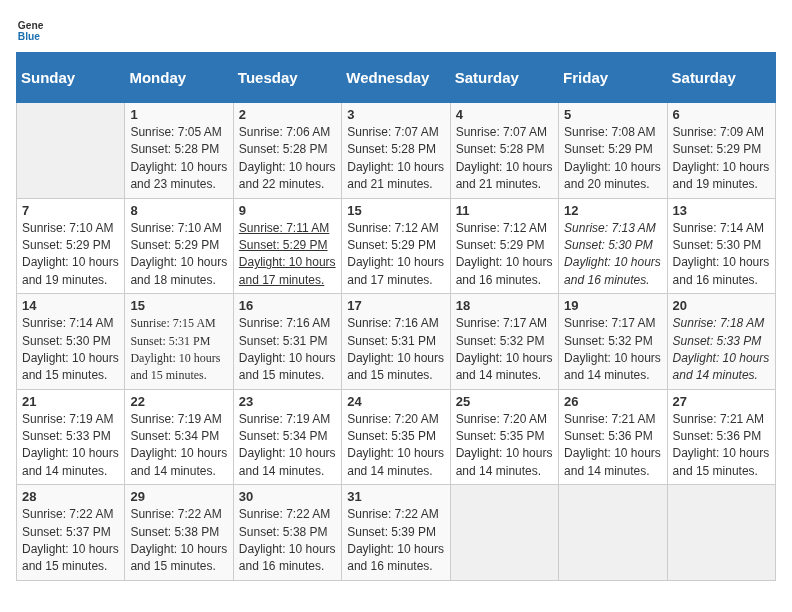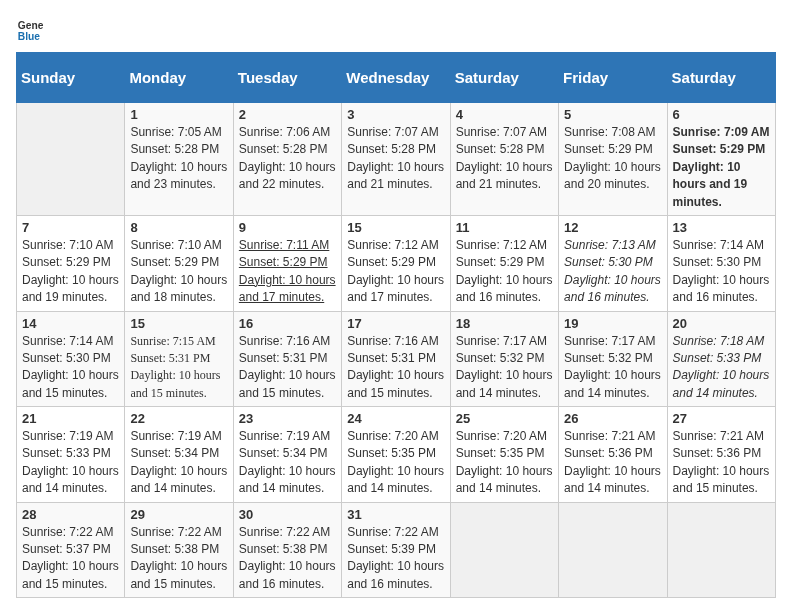--- a/index.html
+++ b/index.html
@@ -140,21 +140,21 @@
 Daylight: 10 hours and 21 minutes.</div>
         </td>
         <td>
           <span class="day-number">5</span>
           <div class="day-info" style="white-space: pre-line;">Sunrise: 7:08 AM
 Sunset: 5:29 PM
 Daylight: 10 hours and 20 minutes.</div>
         </td>
         <td>
           <span class="day-number">6</span>
-          <div class="day-info" style="white-space: pre-line; font-weight: bold;">Sunrise: 7:09 AM
+          <div class="day-info" style="white-space: pre-line;">Sunrise: 7:09 AM
 Sunset: 5:29 PM
 Daylight: 10 hours and 19 minutes.</div>
         </td>
       </tr>
       <tr>
         <td>
           <span class="day-number">7</span>
           <div class="day-info" style="white-space: pre-line;">Sunrise: 7:10 AM
 Sunset: 5:29 PM
 Daylight: 10 hours and 19 minutes.</div>

